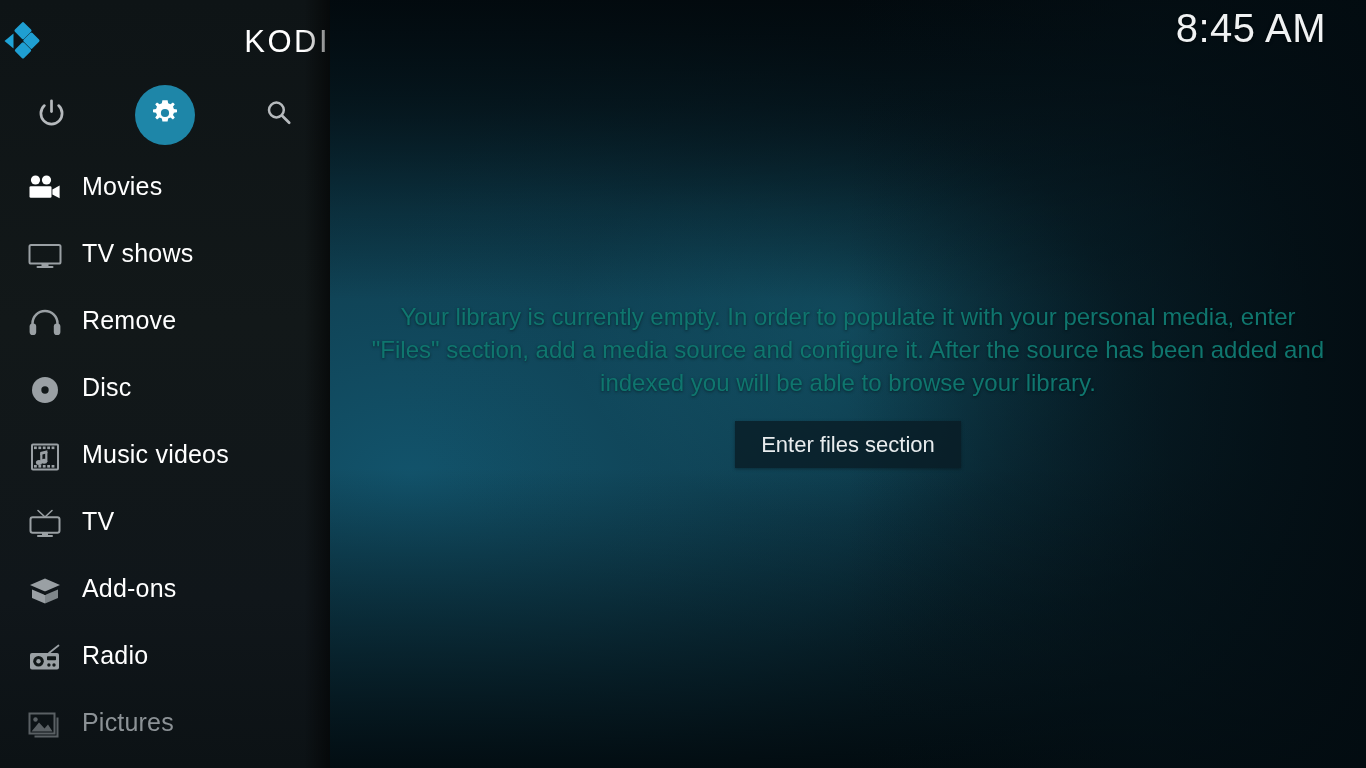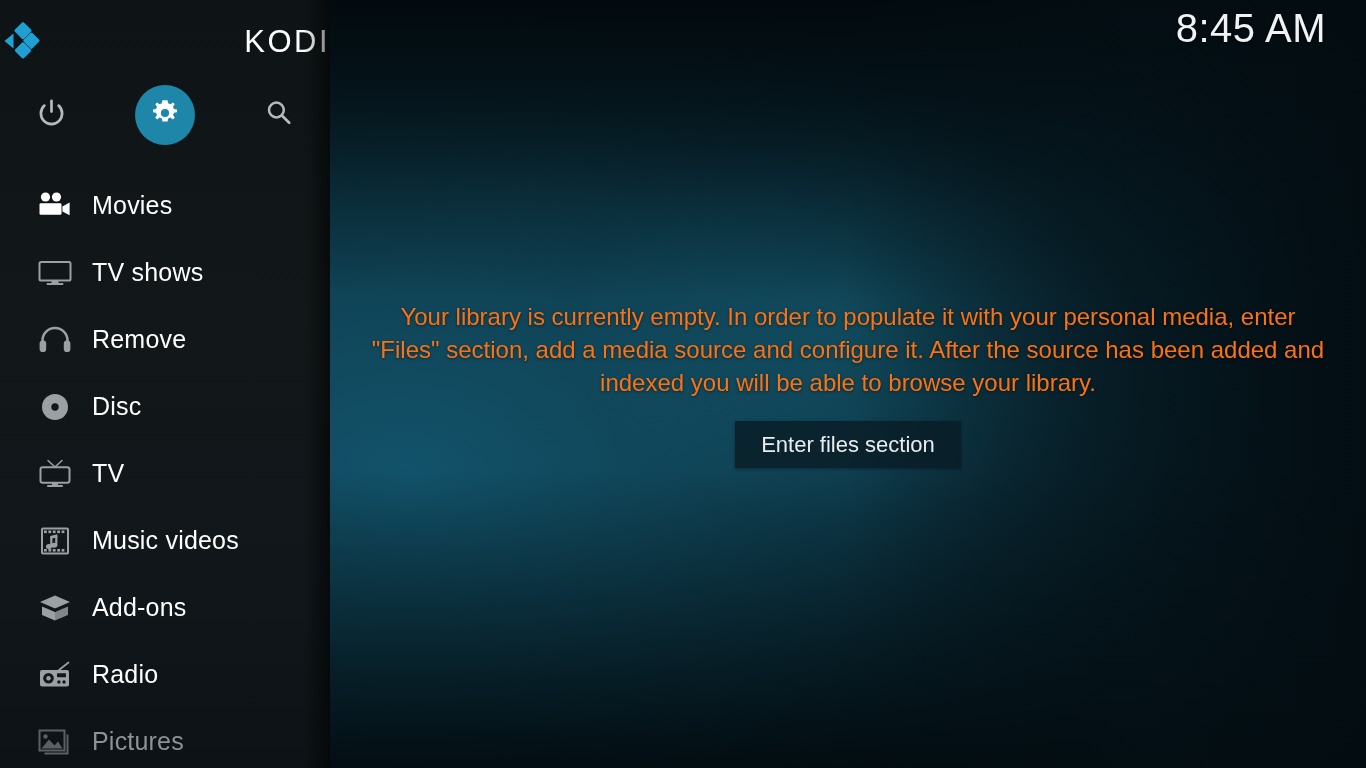--- a/index.html
+++ b/index.html
@@ -81,42 +81,42 @@
   }
   .nav-power{left:21px;}
   .nav-settings{left:135px;background:#1e86a8;}
   .nav-search{left:249px;}
 
   
   .menu{
     position:absolute;left:0;top:172px;width:330px;
   }
   .menu-item{
-    display:flex;align-items:center;height:67px;padding-left:32px;box-sizing:border-box;
+    display:flex;height:67px;padding-left:22px;box-sizing:border-box;
   }
   .menu-icon{
     width:46px;height:34px;flex:0 0 auto;
     display:flex;align-items:center;justify-content:center;
   }
   .menu-label{
     margin-left:14px;font-size:25px;font-weight:400;color:#ffffff;
     letter-spacing:0.2px;white-space:nowrap;
   }
   .menu-item.selected .menu-label{color:#ffffff;}
   .menu-item.dim .menu-label{color:#8c9296;}
   .menu-item.dim .menu-icon svg{opacity:0.55;}
 
   
   .content{
     position:absolute;left:330px;top:0;width:1036px;height:768px;
     display:flex;flex-direction:column;align-items:center;justify-content:center;
   }
   .empty-message{
     width:960px;text-align:center;
-    font-size:24px;line-height:33px;font-weight:400;color:#f97316;
+    font-size:24px;line-height:33px;font-weight:400;color:#0f766e;
     text-shadow:0 1px 3px rgba(0,0,0,0.5);
   }
   .button-row{
     margin-top:22px;display:flex;align-items:center;gap:29px;flex-direction:column;
   }
   .kodi-button{
     background:rgba(9,27,36,0.80);
     border:none;
     color:#e8ecee;
     font-family:"Liberation Sans", sans-serif;
@@ -237,33 +237,20 @@
       </div>
 
       <div class="menu-item">
         <span class="menu-icon">
           <svg width="36" height="30" viewBox="0 0 36 30" aria-hidden="true">
             <circle cx="18" cy="15" r="13" fill="#9aa0a4"></circle>
             <circle cx="18" cy="15" r="3.7" fill="#121819"></circle>
           </svg>
         </span>
         <span class="menu-label">Disc</span>
-      </div>
-
-      <div class="menu-item">
-        <span class="menu-icon">
-          <svg width="36" height="30" viewBox="0 0 36 30" aria-hidden="true">
-            <line x1="18" y1="8" x2="11" y2="1.5" stroke="#9aa0a4" stroke-width="1.6" stroke-linecap="round"></line>
-            <line x1="18" y1="8" x2="25" y2="1.5" stroke="#9aa0a4" stroke-width="1.6" stroke-linecap="round"></line>
-            <rect x="3.5" y="8.2" width="29" height="15.5" rx="2.2" fill="none" stroke="#9aa0a4" stroke-width="2"></rect>
-            <rect x="15" y="23.7" width="6" height="2.6" fill="#9aa0a4"></rect>
-            <rect x="10" y="26" width="16" height="1.9" rx="0.9" fill="#9aa0a4"></rect>
-          </svg>
-        </span>
-        <span class="menu-label">TV</span>
       </div>
 
       <div class="menu-item">
         <span class="menu-icon">
           <svg width="36" height="30" viewBox="0 0 36 30" aria-hidden="true">
             <rect x="5" y="2.5" width="26" height="25" rx="1" fill="none" stroke="#9aa0a4" stroke-width="2"></rect>
             <g fill="#9aa0a4">
               <rect x="7" y="4.5" width="2.8" height="2.6"></rect>
                 <rect x="11.4" y="4.5" width="2.8" height="2.6"></rect>
               <rect x="15.8" y="4.5" width="2.8" height="2.6"></rect>
@@ -283,20 +270,33 @@
               <ellipse cx="17.1" cy="19.2" rx="3.1" ry="2.5"></ellipse>
             </g>
           </svg>
         </span>
         <span class="menu-label">Music videos</span>
       </div>
 
       <div class="menu-item">
         <span class="menu-icon">
           <svg width="36" height="30" viewBox="0 0 36 30" aria-hidden="true">
+            <line x1="18" y1="8" x2="11" y2="1.5" stroke="#9aa0a4" stroke-width="1.6" stroke-linecap="round"></line>
+            <line x1="18" y1="8" x2="25" y2="1.5" stroke="#9aa0a4" stroke-width="1.6" stroke-linecap="round"></line>
+            <rect x="3.5" y="8.2" width="29" height="15.5" rx="2.2" fill="none" stroke="#9aa0a4" stroke-width="2"></rect>
+            <rect x="15" y="23.7" width="6" height="2.6" fill="#9aa0a4"></rect>
+            <rect x="10" y="26" width="16" height="1.9" rx="0.9" fill="#9aa0a4"></rect>
+          </svg>
+        </span>
+        <span class="menu-label">TV</span>
+      </div>
+
+      <div class="menu-item">
+        <span class="menu-icon">
+          <svg width="36" height="30" viewBox="0 0 36 30" aria-hidden="true">
             <path d="M18 2.5 L33 9 L18 15.5 L3 9 Z" fill="#9aa0a4"></path>
             <path d="M5 13.5 L5 22 L18 27.5 L18 19 Z" fill="#9aa0a4"></path>
             <path d="M31 13.5 L31 22 L18 27.5 L18 19 Z" fill="#7f868a"></path>
             <path d="M18 15.5 L18 19" stroke="#121819" stroke-width="1.4"></path>
           </svg>
         </span>
         <span class="menu-label">Add-ons</span>
       </div>
 
       <div class="menu-item">

